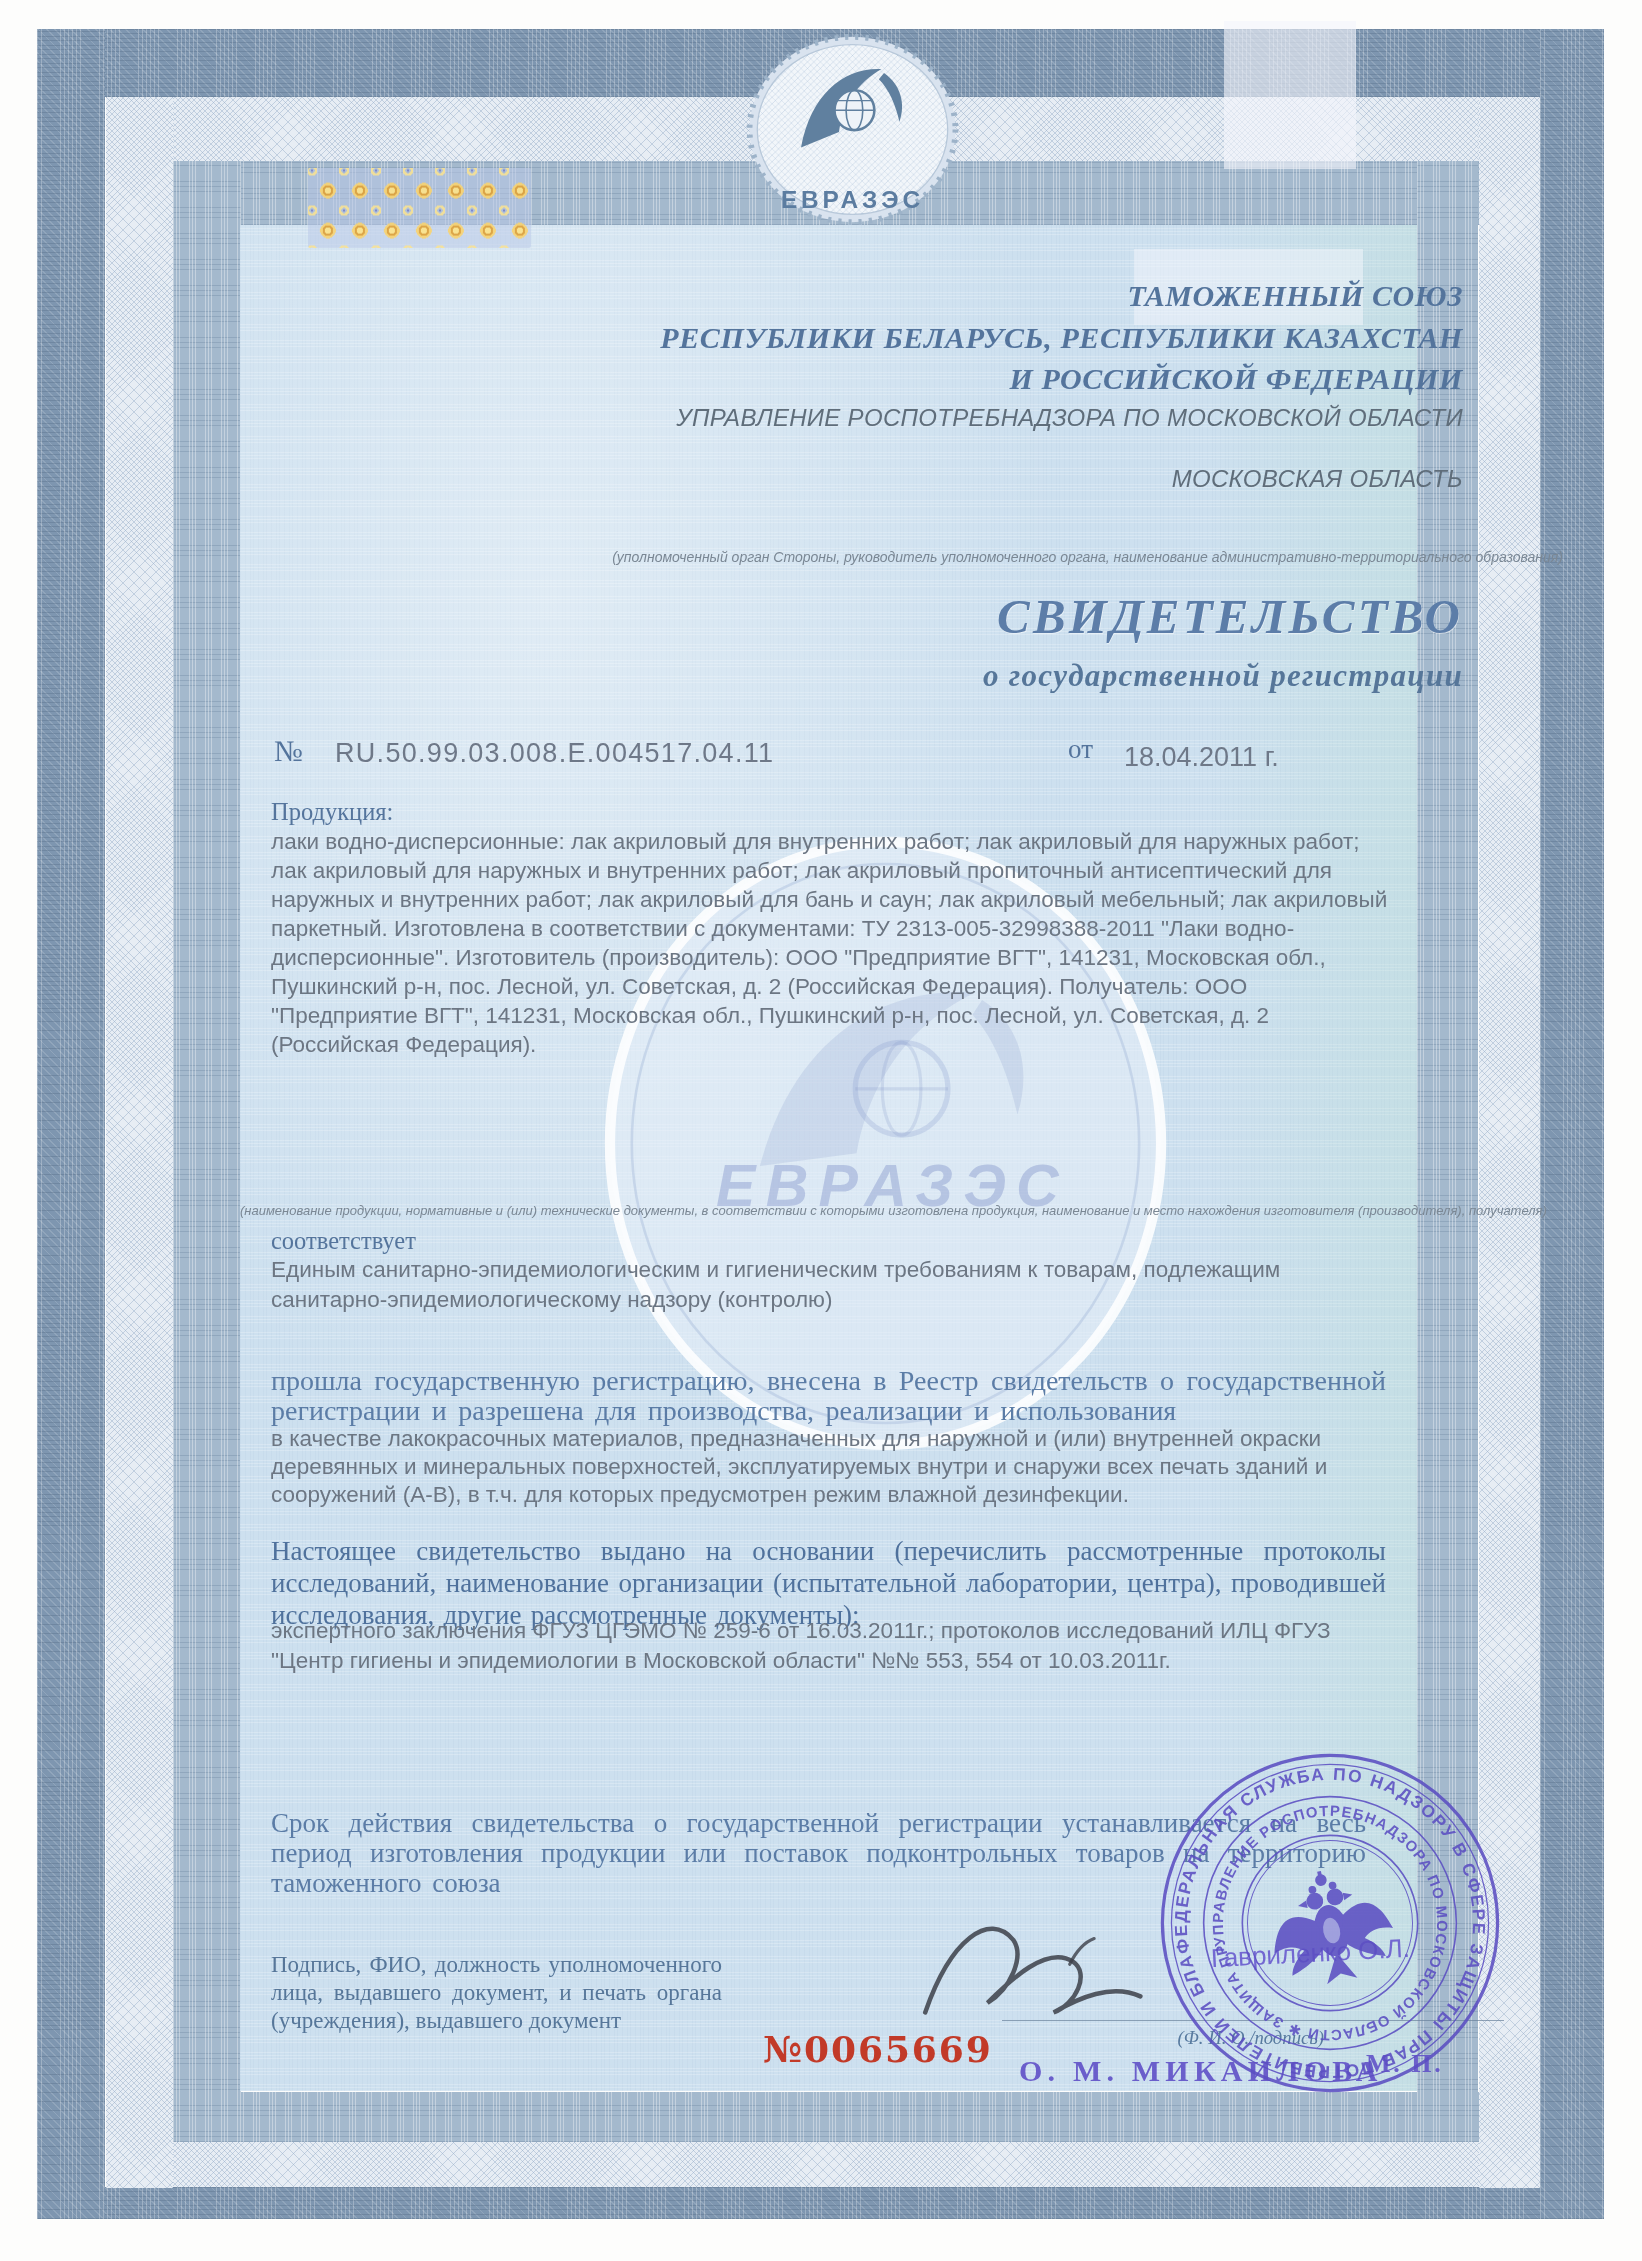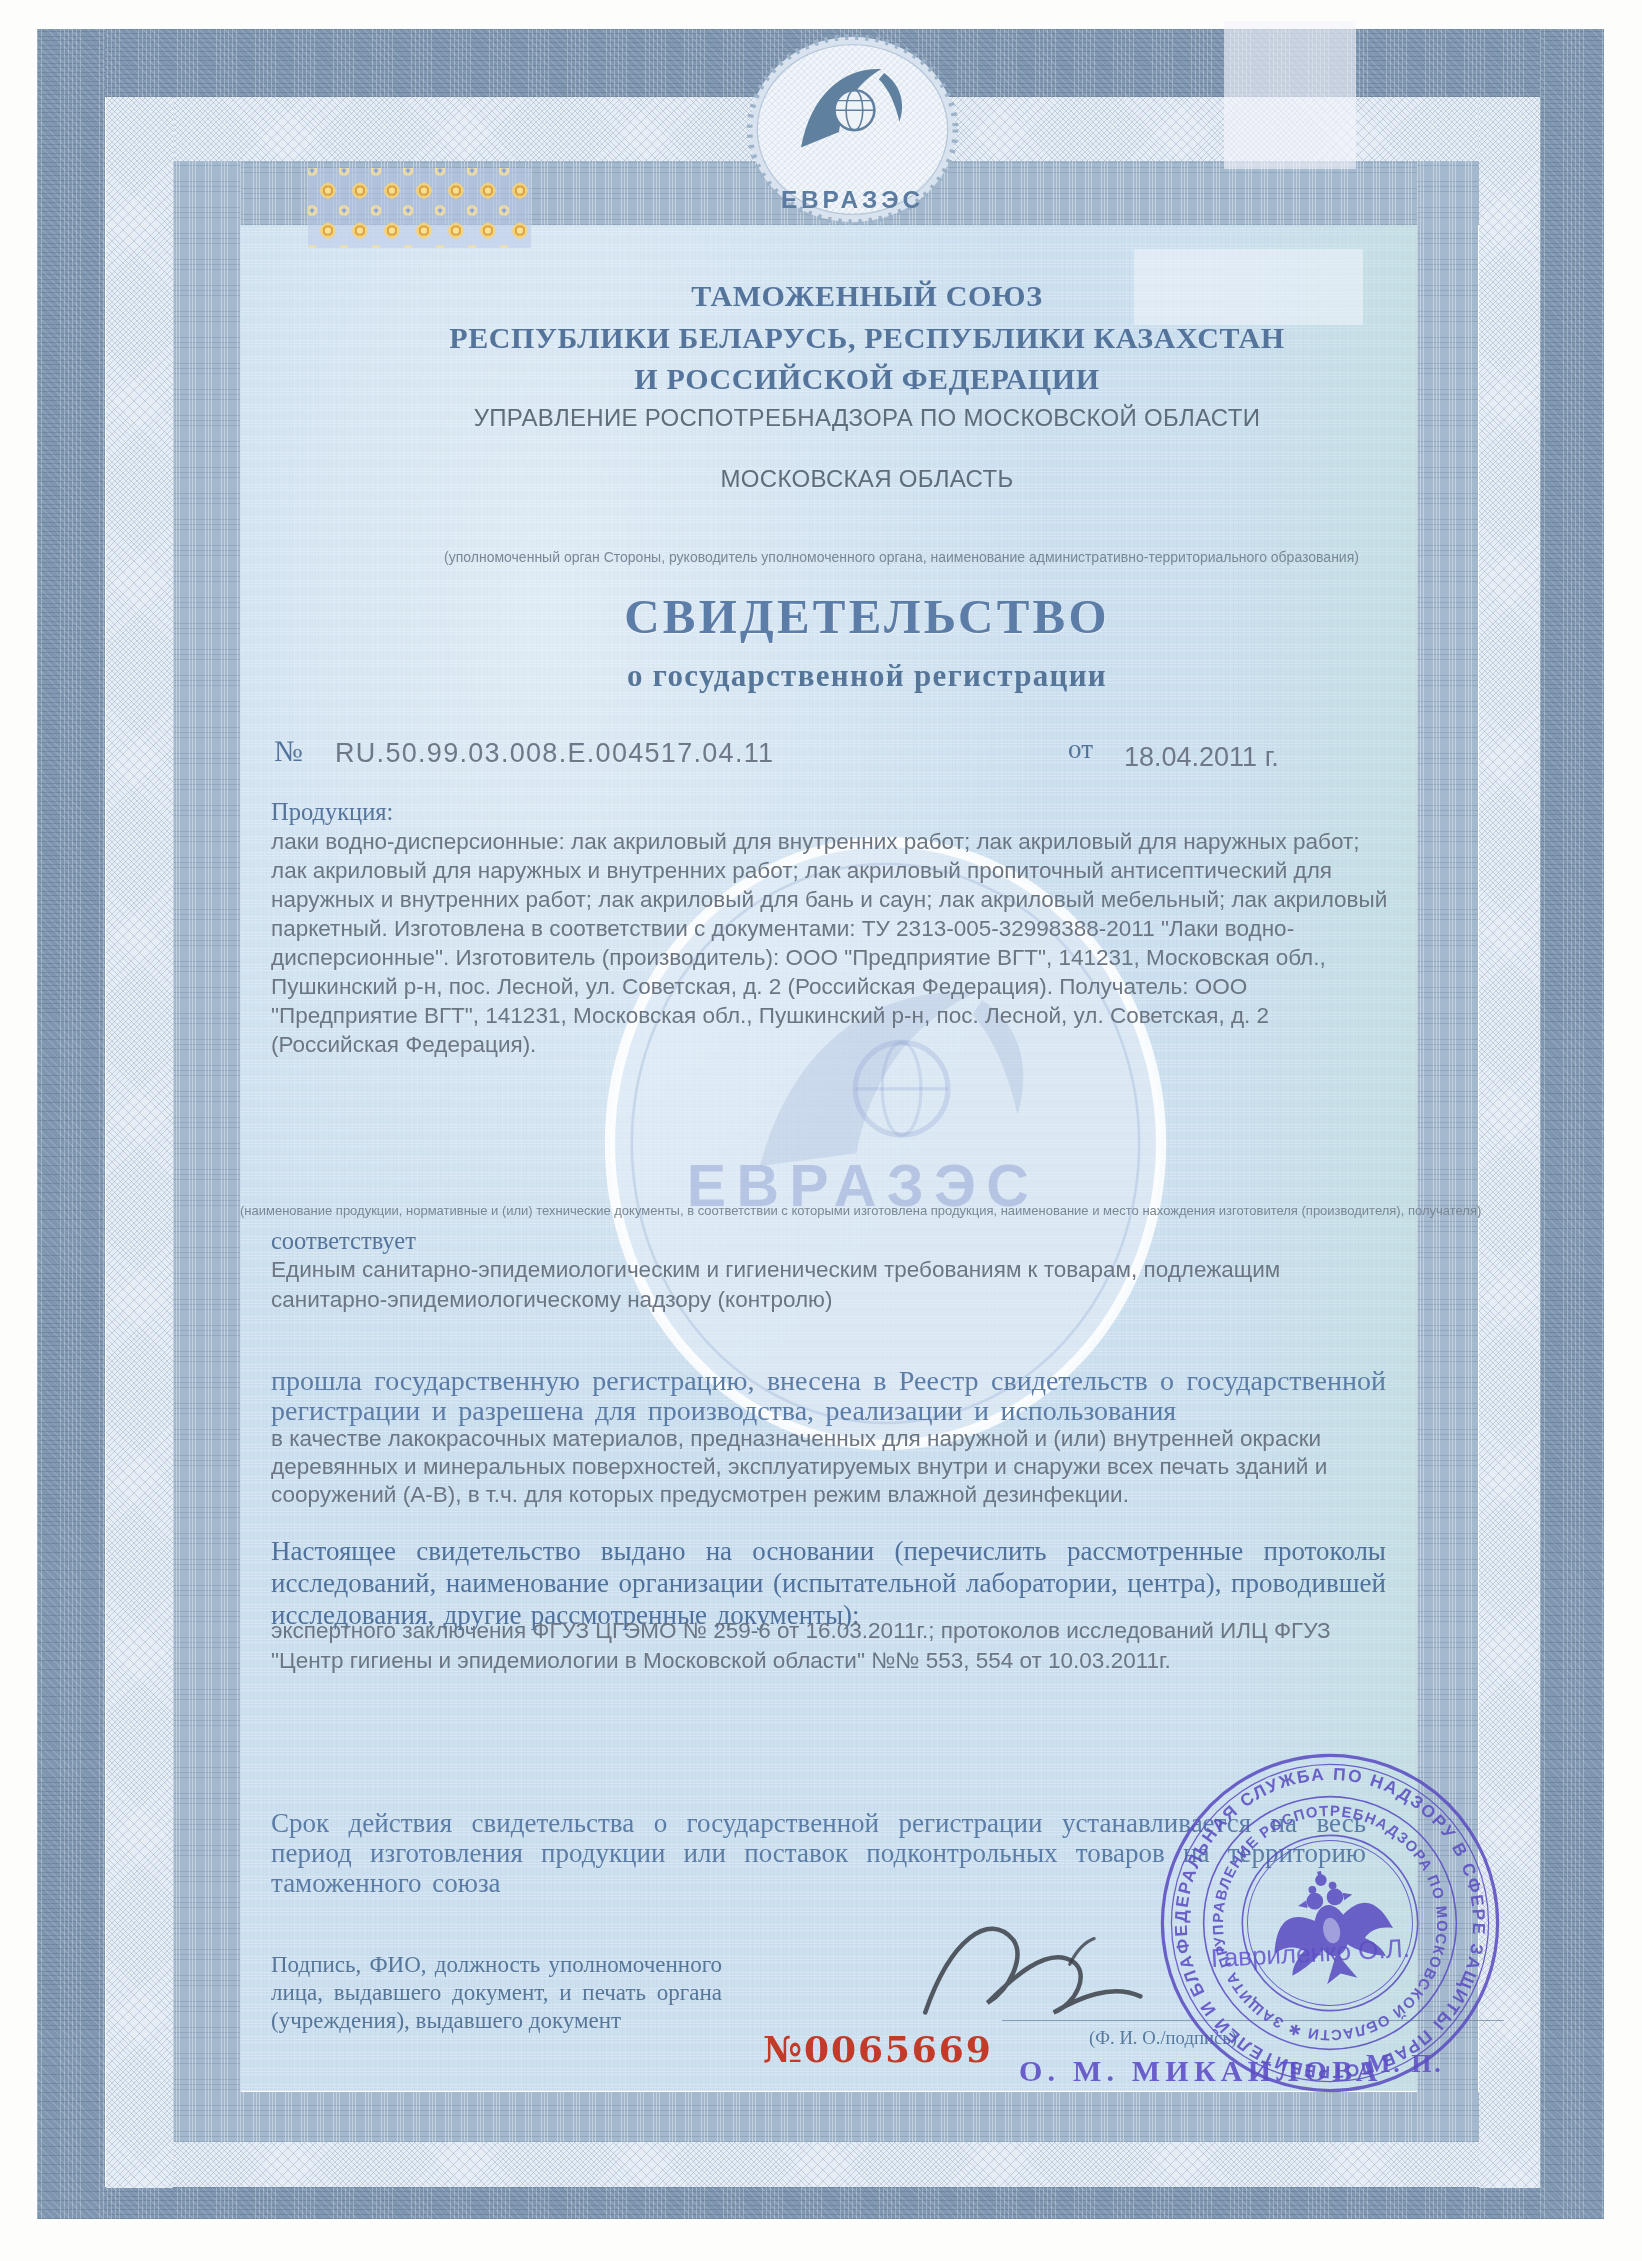--- a/index.html
+++ b/index.html
@@ -32,21 +32,21 @@
      background-image:
        radial-gradient(circle, #fbe38d 0 3.2px, #dda23f 3.2px 5.2px, #f6d376 5.2px 7.7px, rgba(255,255,255,0) 7.7px),
        radial-gradient(circle, rgba(84,84,190,.55) 0 1.3px, rgba(255,255,255,0) 1.3px 2.6px, rgba(247,226,150,.95) 2.6px 5.2px, rgba(255,255,255,0) 5.2px);
      background-size:32px 40px,32px 40px;background-position:3.9px 2.6px,20px 22.5px;}
 
   .pale-rect{background:rgba(244,246,252,.62);}
 
   
   .serifT{font-family:"Liberation Serif","DejaVu Serif",serif;color:#54749c;}
   .sansT{font-family:"Liberation Sans","DejaVu Sans",sans-serif;color:#6b7681;}
-  .center{text-align:center;}
+  .center{text-align:right;font-style:italic;}
   .just{text-align:justify;text-align-last:left;margin-top:20px;}
 
   .hdr1{left:271px;width:1192px;font-size:30px;font-weight:bold;letter-spacing:0.6px;}
   .hdr2{left:271px;width:1192px;font-size:24px;color:#5f6d7a;letter-spacing:0.3px;}
   .foot-note{font-size:14px;color:#7a8794;white-space:nowrap;}
 
   .title-main{left:271px;top:588px;width:1192px;font-size:49px;font-weight:bold;letter-spacing:3.2px;color:#5c7da8;
       text-shadow:0.6px 0.6px 0 rgba(255,255,255,.5);}
   .title-sub{left:271px;top:658px;width:1192px;font-size:31px;font-weight:bold;letter-spacing:1.3px;color:#567699;}
 

